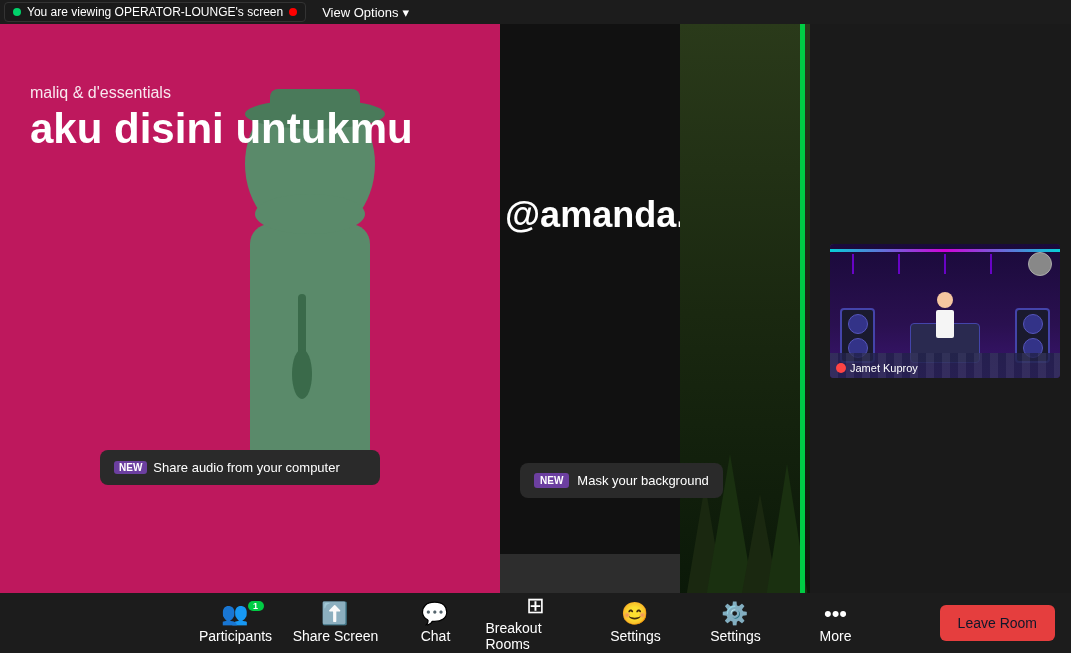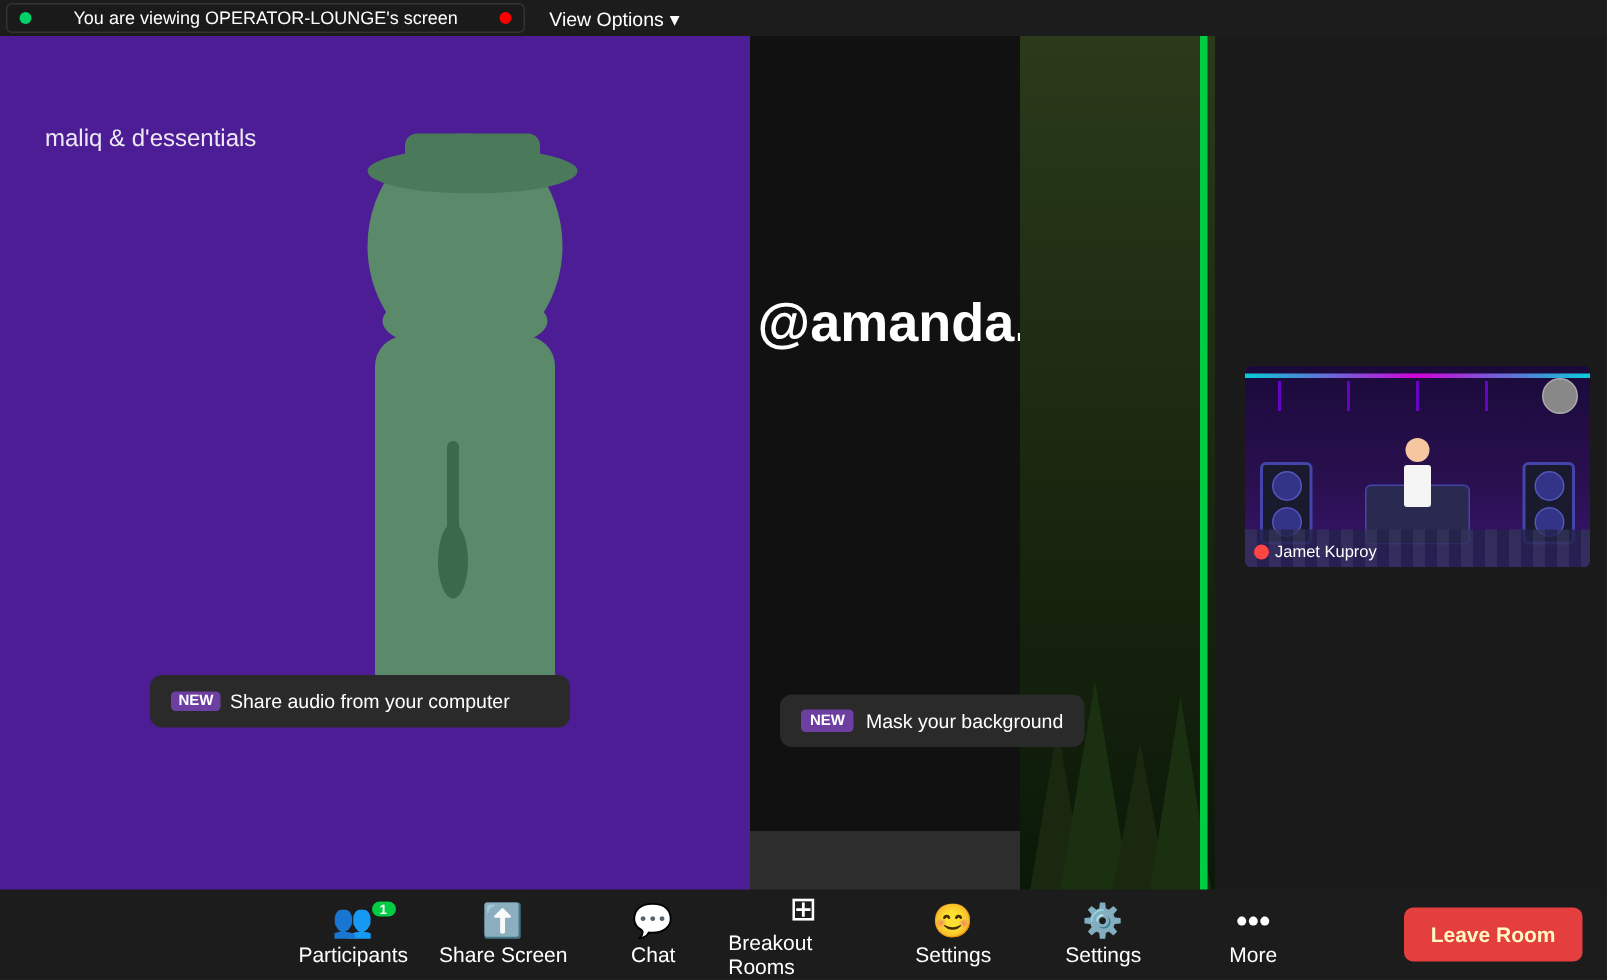--- a/index.html
+++ b/index.html
@@ -27,21 +27,20 @@
     .viewing-badge {
       display: flex;
       align-items: center;
       background: #1a1a1a;
       border: 1px solid #333;
       border-radius: 4px;
       padding: 2px 8px;
       margin-left: 4px;
       font-size: 12px;
       color: #fff;
-      gap: 22px;
     }
     .recording-dot {
       width: 8px;
       height: 8px;
       border-radius: 50%;
       background: #00d26a;
       margin-right: 6px;
       flex-shrink: 0;
     }
     .recording-dot-red {
@@ -82,21 +81,21 @@
       position: relative;
     }
 
     
     .album-cover {
       position: absolute;
       left: 0;
       top: 0;
       width: 500px;
       height: 580px;
-      background: #4c1d95;
+      background: #be185d;
       overflow: hidden;
     }
 
     .album-text {
       position: absolute;
       top: 60px;
       left: 30px;
       color: #fff;
       z-index: 2;
     }
@@ -409,26 +408,26 @@
       padding: 0 4px;
       border-radius: 8px;
       min-width: 16px;
       text-align: center;
     }
 
     .leave-room-btn {
       position: absolute;
       right: 16px;
       background: #e53e3e;
-      color: #fef9c3;
+      color: #0f172a;
       border: none;
       border-radius: 6px;
       padding: 10px 18px;
       font-size: 14px;
-      font-weight: 700;
+      font-weight: 400;
       cursor: pointer;
     }
 
     
     .floor-grid {
       position: absolute;
       bottom: 0;
       left: 0;
       right: 0;
       height: 25px;
@@ -466,20 +465,21 @@
     <span style="margin-left:4px;">▾</span>
   </button>
 </div>
 
 <div class="main-area">
   <div class="screen-share-area">
 
     <div class="album-cover">
       <div class="album-text">
         <div class="album-subtitle">maliq &amp; d'essentials</div>
+        <div class="album-title">aku disini untukmu</div>
       </div>
 
       <svg class="silhouette" viewBox="0 0 320 520" preserveAspectRatio="xMidYMax meet">
         <ellipse cx="160" cy="80" rx="65" ry="75" fill="#5a8a6a"></ellipse>
         <rect x="100" y="140" width="120" height="260" rx="20" fill="#5a8a6a"></rect>
         <ellipse cx="160" cy="130" rx="55" ry="20" fill="#5a8a6a"></ellipse>
 
         <ellipse cx="165" cy="30" rx="70" ry="15" fill="#4a7a5a"></ellipse>
         <rect x="120" y="5" width="90" height="35" rx="8" fill="#4a7a5a"></rect>
 

